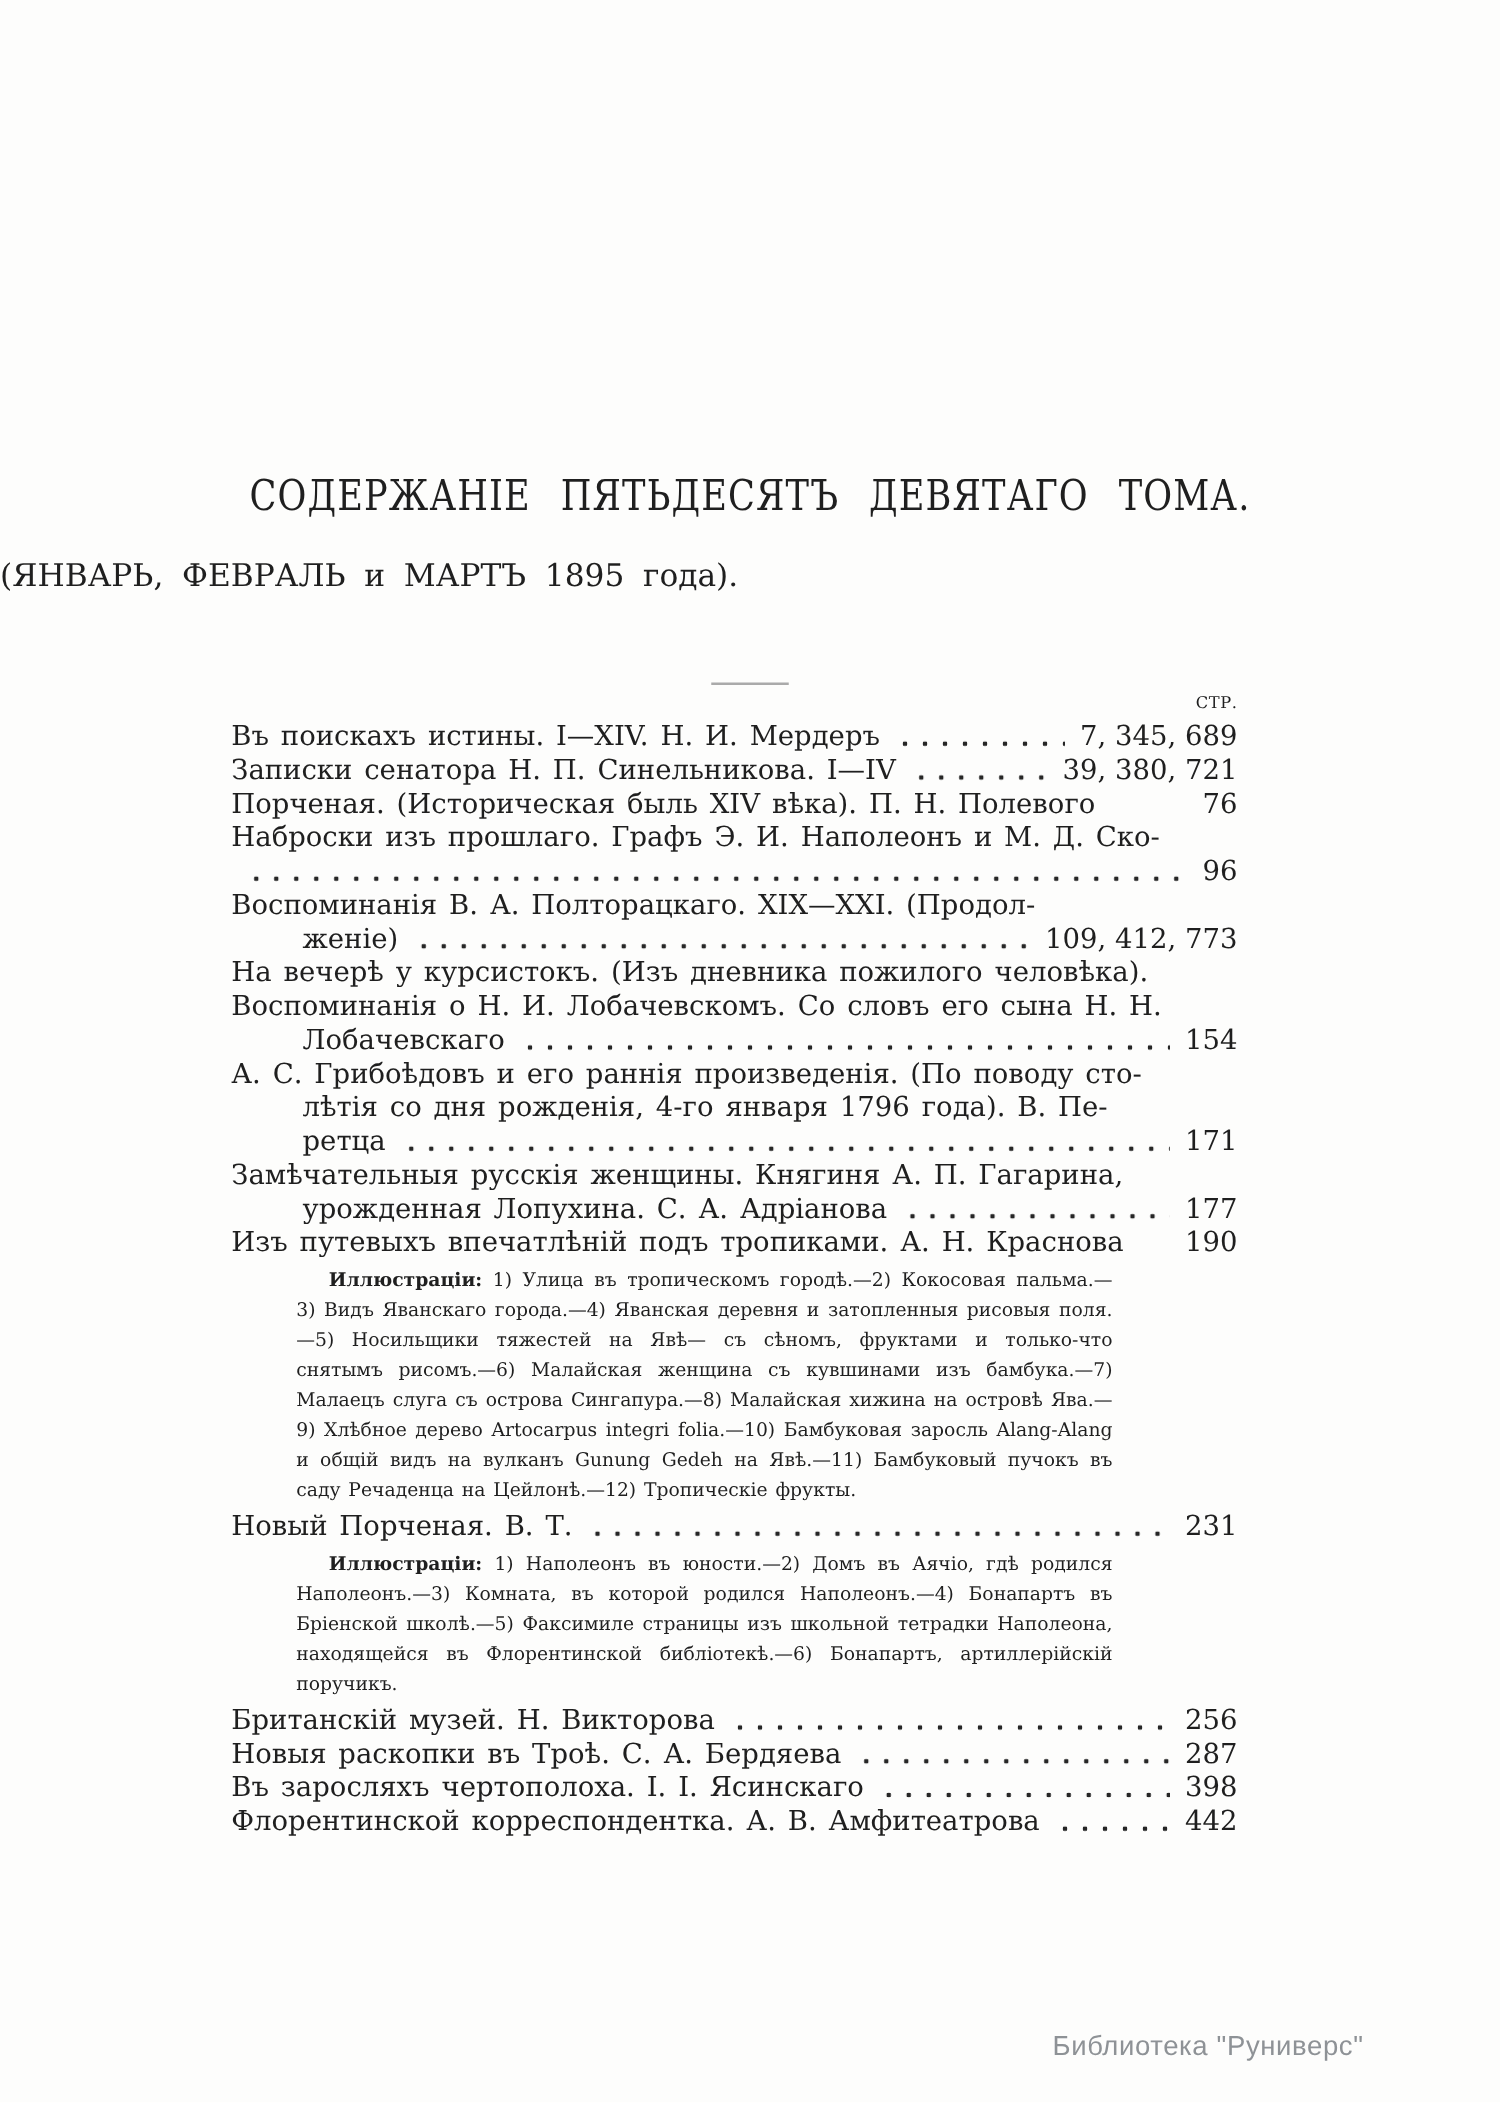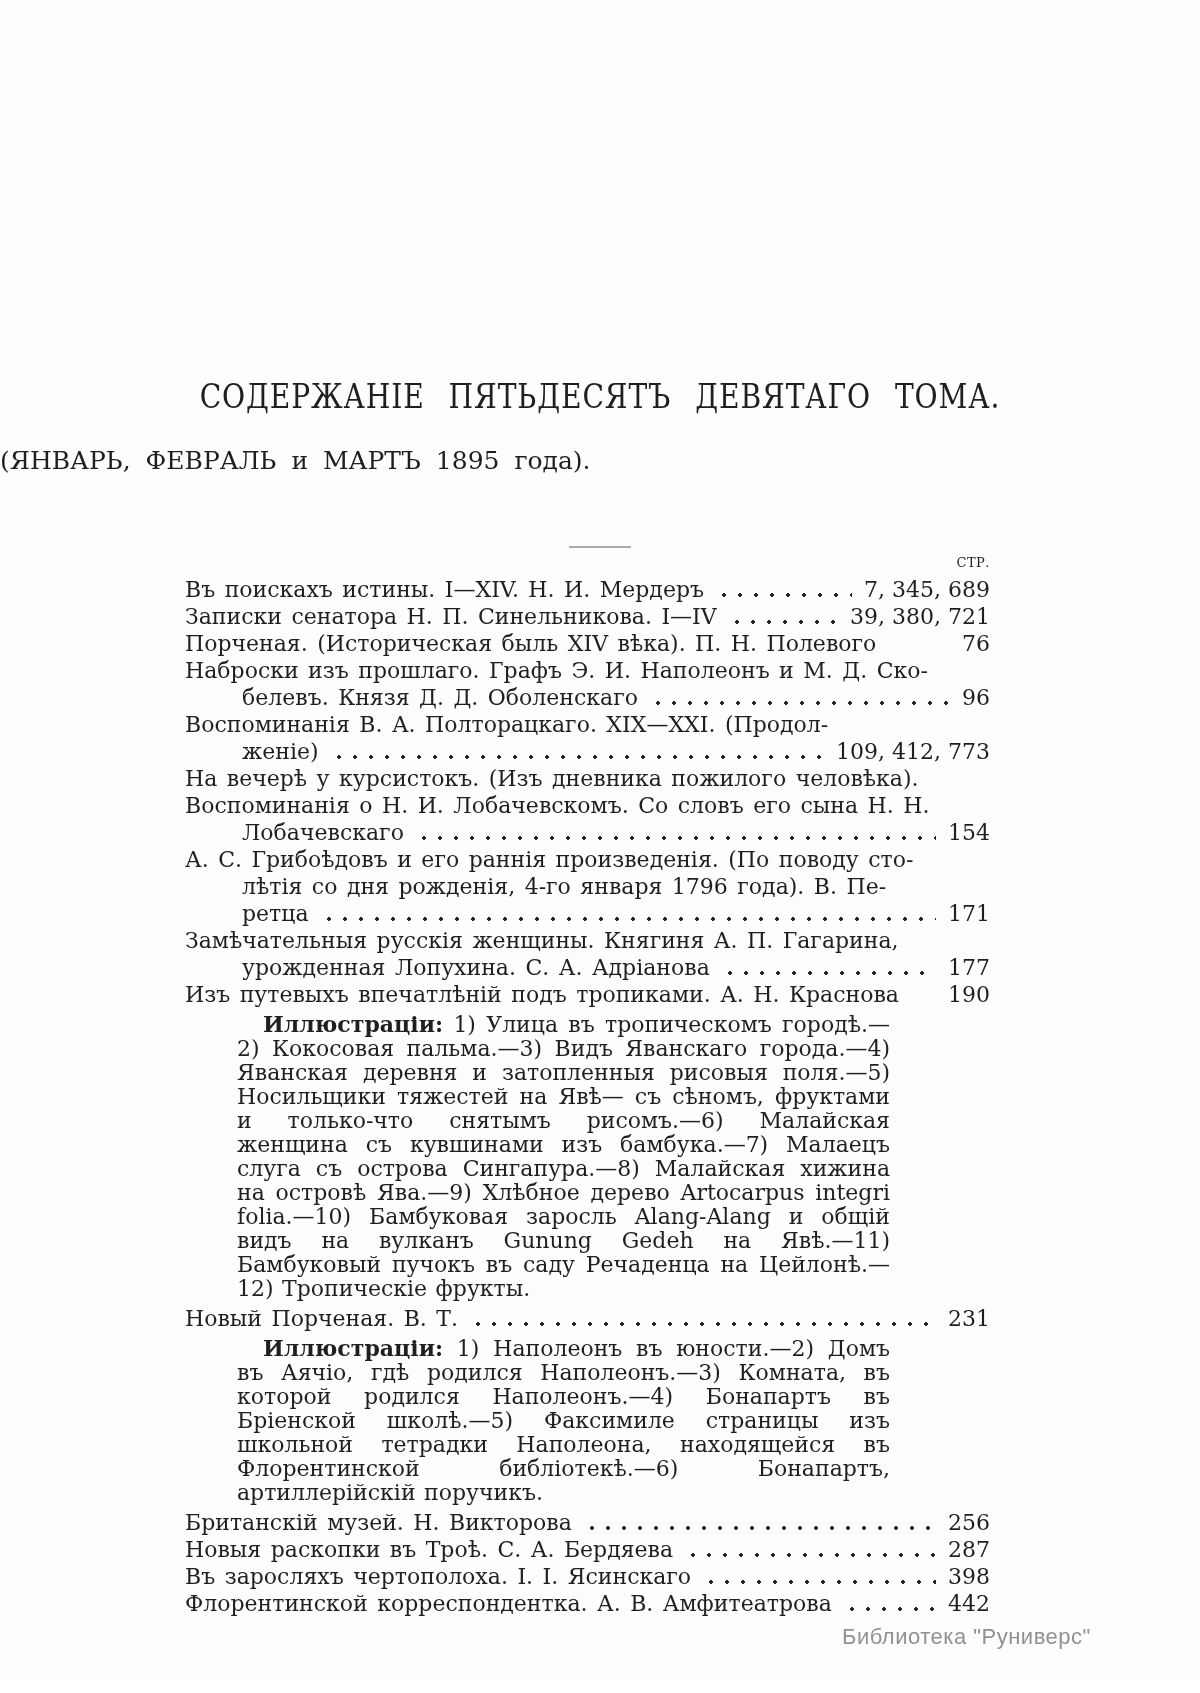--- a/index.html
+++ b/index.html
@@ -62,21 +62,21 @@
   .sp.dotted {
     background-image: radial-gradient(circle, #262626 1.7px, transparent 2.1px);
     background-size: 16px 8px;
     background-position: 0 15px;
     background-repeat: repeat-x;
   }
   .pg { white-space: nowrap; margin-left: 2px; }
   .ill {
     margin: 4px 0 4px 52px;
     width: 653px;
-    font-size: 22px;
+    font-size: 15px;
     line-height: 24px;
     text-align: justify;
     text-indent: 26px;
     word-spacing: 1.5px;
   }
   .ill .lbl { font-weight: bold; }
   .wm {
     position: absolute;
     top: 1624px;
     left: 842px;
@@ -114,21 +114,20 @@
     <span class="t">Порченая. (Историческая быль XIV вѣка). П. Н. Полевого</span>
     <span class="sp"></span>
     <span class="pg">76</span>
   </div>
       <div class="row">
     <span class="t">Наброски изъ прошлаго. Графъ Э. И. Наполеонъ и М. Д. Ско-</span>
     <span class="sp"></span>
 
   </div>
       <div class="row indent">
-    <span class="t">белевъ. Князя Д. Д. Оболенскаго</span>
     <span class="sp dotted"></span>
     <span class="pg">96</span>
   </div>
       <div class="row">
     <span class="t">Воспоминанія В. А. Полторацкаго. XIX—XXI. (Продол-</span>
     <span class="sp"></span>
 
   </div>
       <div class="row indent">
     <span class="t">женіе)</span>

